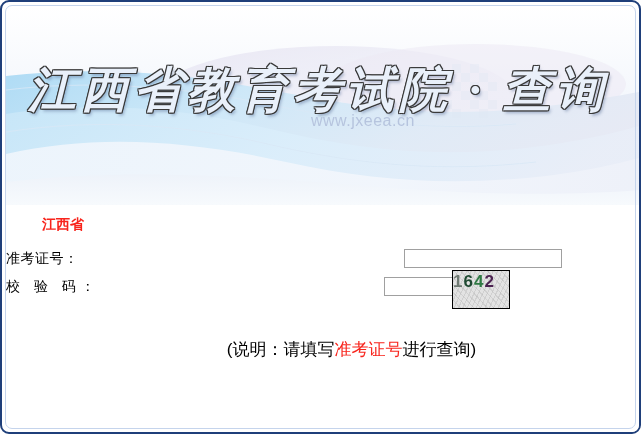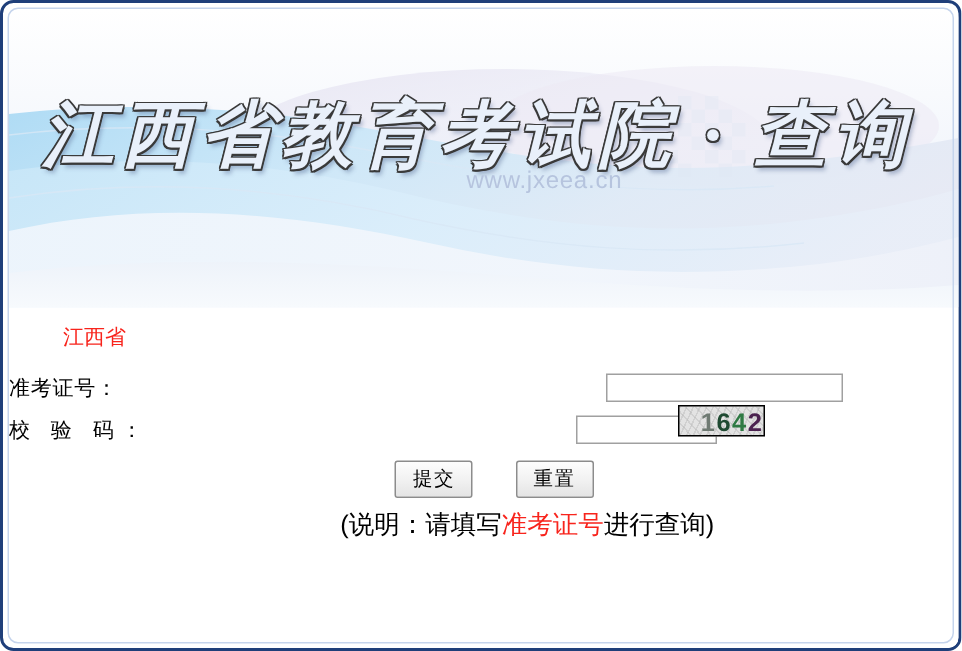--- a/index.html
+++ b/index.html
@@ -112,21 +112,21 @@
     white-space: nowrap;
   }
 
   
   #row-title { left: 0; top: 11px; width: 590px; justify-content: flex-start; padding-left: 36px; }
   .red-text {
     color: #f8241c;
     font-size: 14px;
     font-family: "Liberation Sans", "DejaVu Sans", sans-serif;
   }
-  #province-label { margin-right: 21px; }
+  #province-label { margin-right: 21px; font-weight: bold; }
   #exam-title { margin-left: 6px; }
 
   select.term-select {
     font-family: "Liberation Sans", "DejaVu Sans", sans-serif;
     font-size: 13px;
     color: #000;
     height: 20px;
     line-height: 18px;
     padding: 0 2px 0 3px;
     border: 1px solid #8f8f8f;
@@ -174,31 +174,31 @@
   #row-code { left: 0; top: 72px; width: 633px; }
   #row-code .field-label { width: 372px; letter-spacing: 5px; }
   #code-input { width: 88px; margin-left: 6px; }
 
   
   #captcha {
     position: absolute;
     left: 450px;
     top: 268px;
     width: 58px;
-    height: 21px;
+    height: 39px;
     border: 1px solid #000000;
     background:
       repeating-linear-gradient(115deg, rgba(180,180,180,.40) 0 1px, rgba(255,255,255,0) 1px 4px),
       repeating-linear-gradient(48deg, rgba(170,170,170,.32) 0 1px, rgba(255,255,255,0) 1px 5px),
       #e3e3e3;
     font-family: "Liberation Sans", "DejaVu Sans", sans-serif;
     font-size: 17px;
     font-weight: bold;
     line-height: 21px;
-    text-align: right;
+    text-align: left;
     letter-spacing: 1px;
     box-sizing: border-box;
     overflow: hidden;
     z-index: 6;
   }
   #captcha span { display: inline-block; }
 
   
   #row-buttons {
     position: absolute;
@@ -327,24 +327,20 @@
     <div class="row" id="row-ticket">
       <span class="field-label">准考证号：</span>
       <input class="text-field" id="ticket-input" type="text" placeholder="" style="">
     </div>
 
     <div class="row" id="row-code">
       <span class="field-label">校 验 码：</span>
       <input class="text-field" id="code-input" type="text" placeholder="" style="">
     </div>
 
-    <div id="row-buttons">
-      <button class="form-btn" id="submit-button">提交</button>
-      <button class="form-btn" id="reset-button">重置</button>
-    </div>
 
     <div id="row-note">
       <span>(说明：请填写</span><span class="hl">准考证号</span><span>进行查询)</span>
     </div>
   </div>
 
   <div id="captcha" style="border-color: rgb(0, 0, 0);"><span style="color: rgb(111, 122, 115);">1</span><span style="color: rgb(31, 74, 50);">6</span><span style="color: rgb(47, 122, 68);">4</span><span style="color: rgb(75, 34, 80);">2</span></div>
 
   <div id="inner-frame"></div>
 </div>

